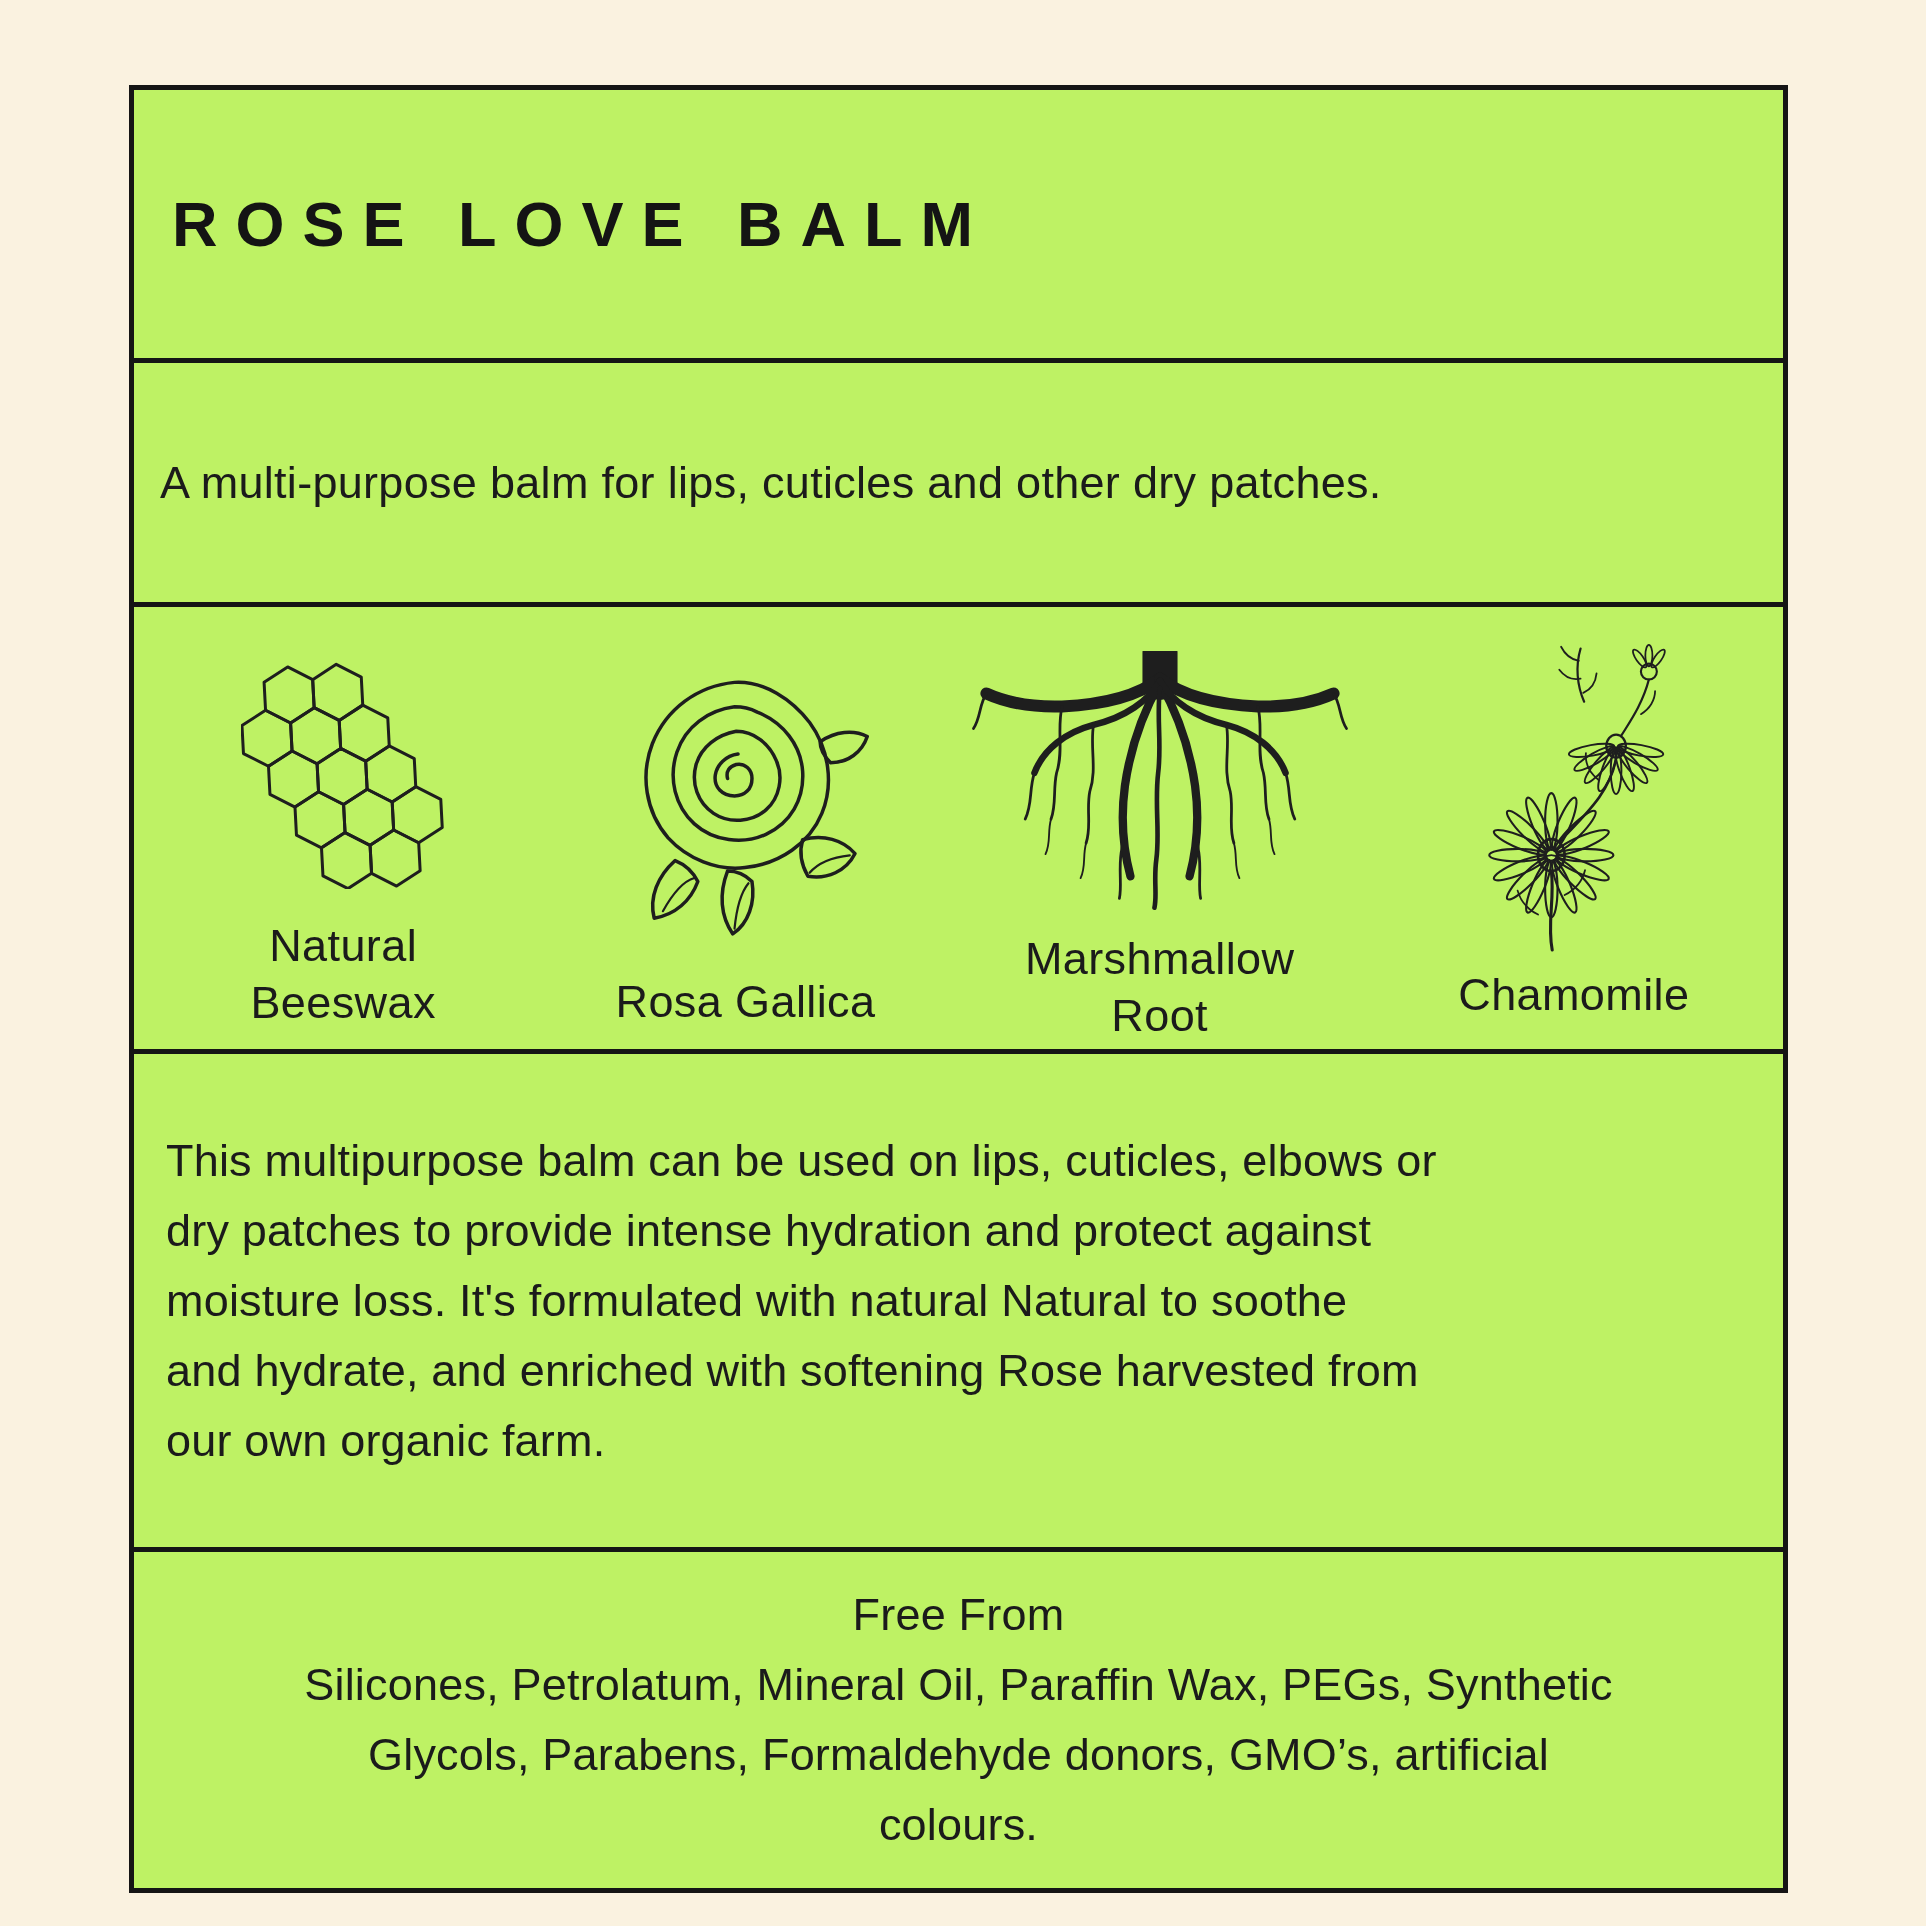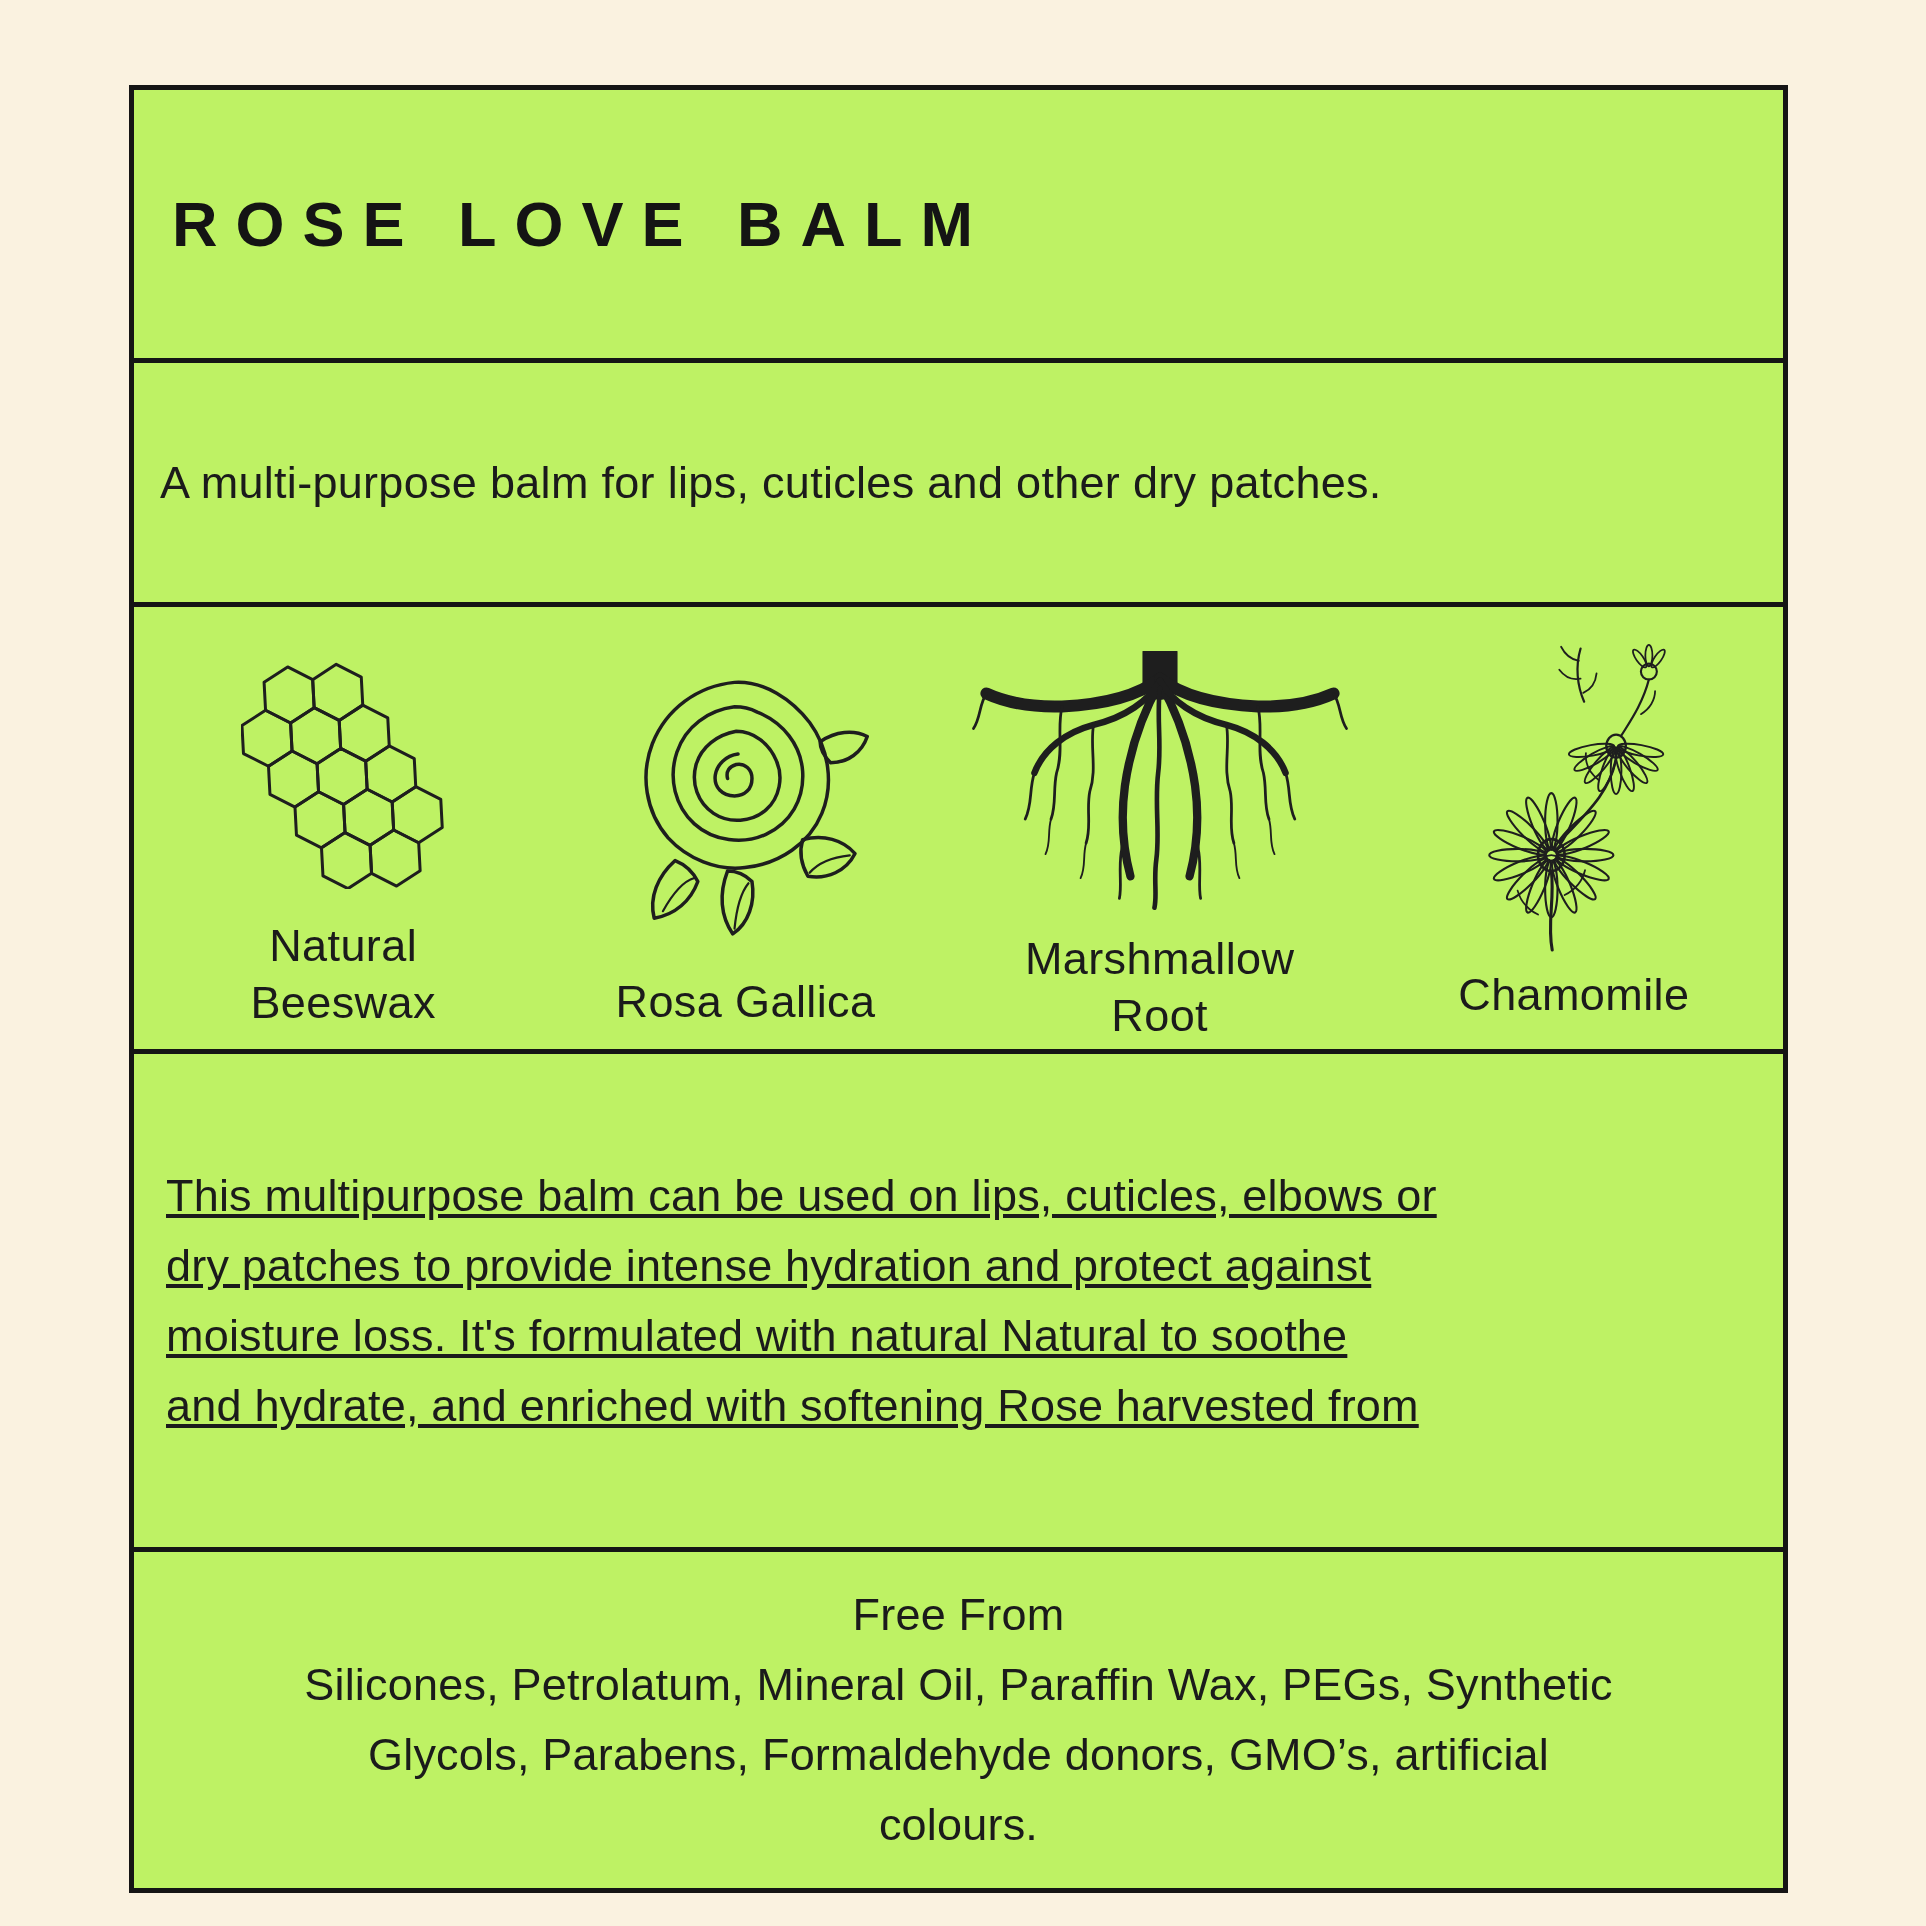--- a/index.html
+++ b/index.html
@@ -34,21 +34,21 @@
   .col2 .art{margin-top:61px;}
   .col3 .art{margin-top:44px;}
   .col4 .art{margin-top:22px;}
   .lbl{text-align:center;font-size:45px;line-height:57px;letter-spacing:0.4px;}
   .col1 .lbl{margin-top:28px;}
   .col2 .lbl{margin-top:16px;}
   .col3 .lbl{margin-top:2px;}
   .col4 .lbl{margin-top:0;}
   .lbl span{display:block;}
 
-  .desc-sec{height:498px;display:flex;flex-direction:column;justify-content:center;padding-left:32px;text-decoration:underline;}
+  .desc-sec{height:498px;display:flex;flex-direction:column;justify-content:center;padding-left:32px;}
   .desc-sec .line{font-size:45px;line-height:70px;white-space:nowrap;letter-spacing:0.2px;}
 
   .free-sec{flex:1;display:flex;flex-direction:column;justify-content:center;text-align:center;}
   .free-sec .line{font-size:45px;line-height:70px;letter-spacing:0.2px;}
 
   svg{display:block;}
   .ink{stroke:#1e1e1e;}
 </style>
 </head>
 <body>
@@ -230,20 +230,21 @@
         </div>
       </div>
 
     </section>
 
     <section class="sec desc-sec">
       <div class="line">This multipurpose balm can be used on lips, cuticles, elbows or</div>
       <div class="line">dry patches to provide intense hydration and protect against</div>
       <div class="line">moisture loss. It's formulated with natural Natural to soothe</div>
       <div class="line">and hydrate, and enriched with softening Rose harvested from</div>
+      <div class="line">our own organic farm.</div>
     </section>
 
     <section class="sec free-sec">
       <div class="line">Free From</div>
       <div class="line">Silicones, Petrolatum, Mineral Oil, Paraffin Wax, PEGs, Synthetic</div>
       <div class="line">Glycols, Parabens, Formaldehyde donors, GMO’s, artificial</div>
       <div class="line">colours.</div>
     </section>
 
   </div>

